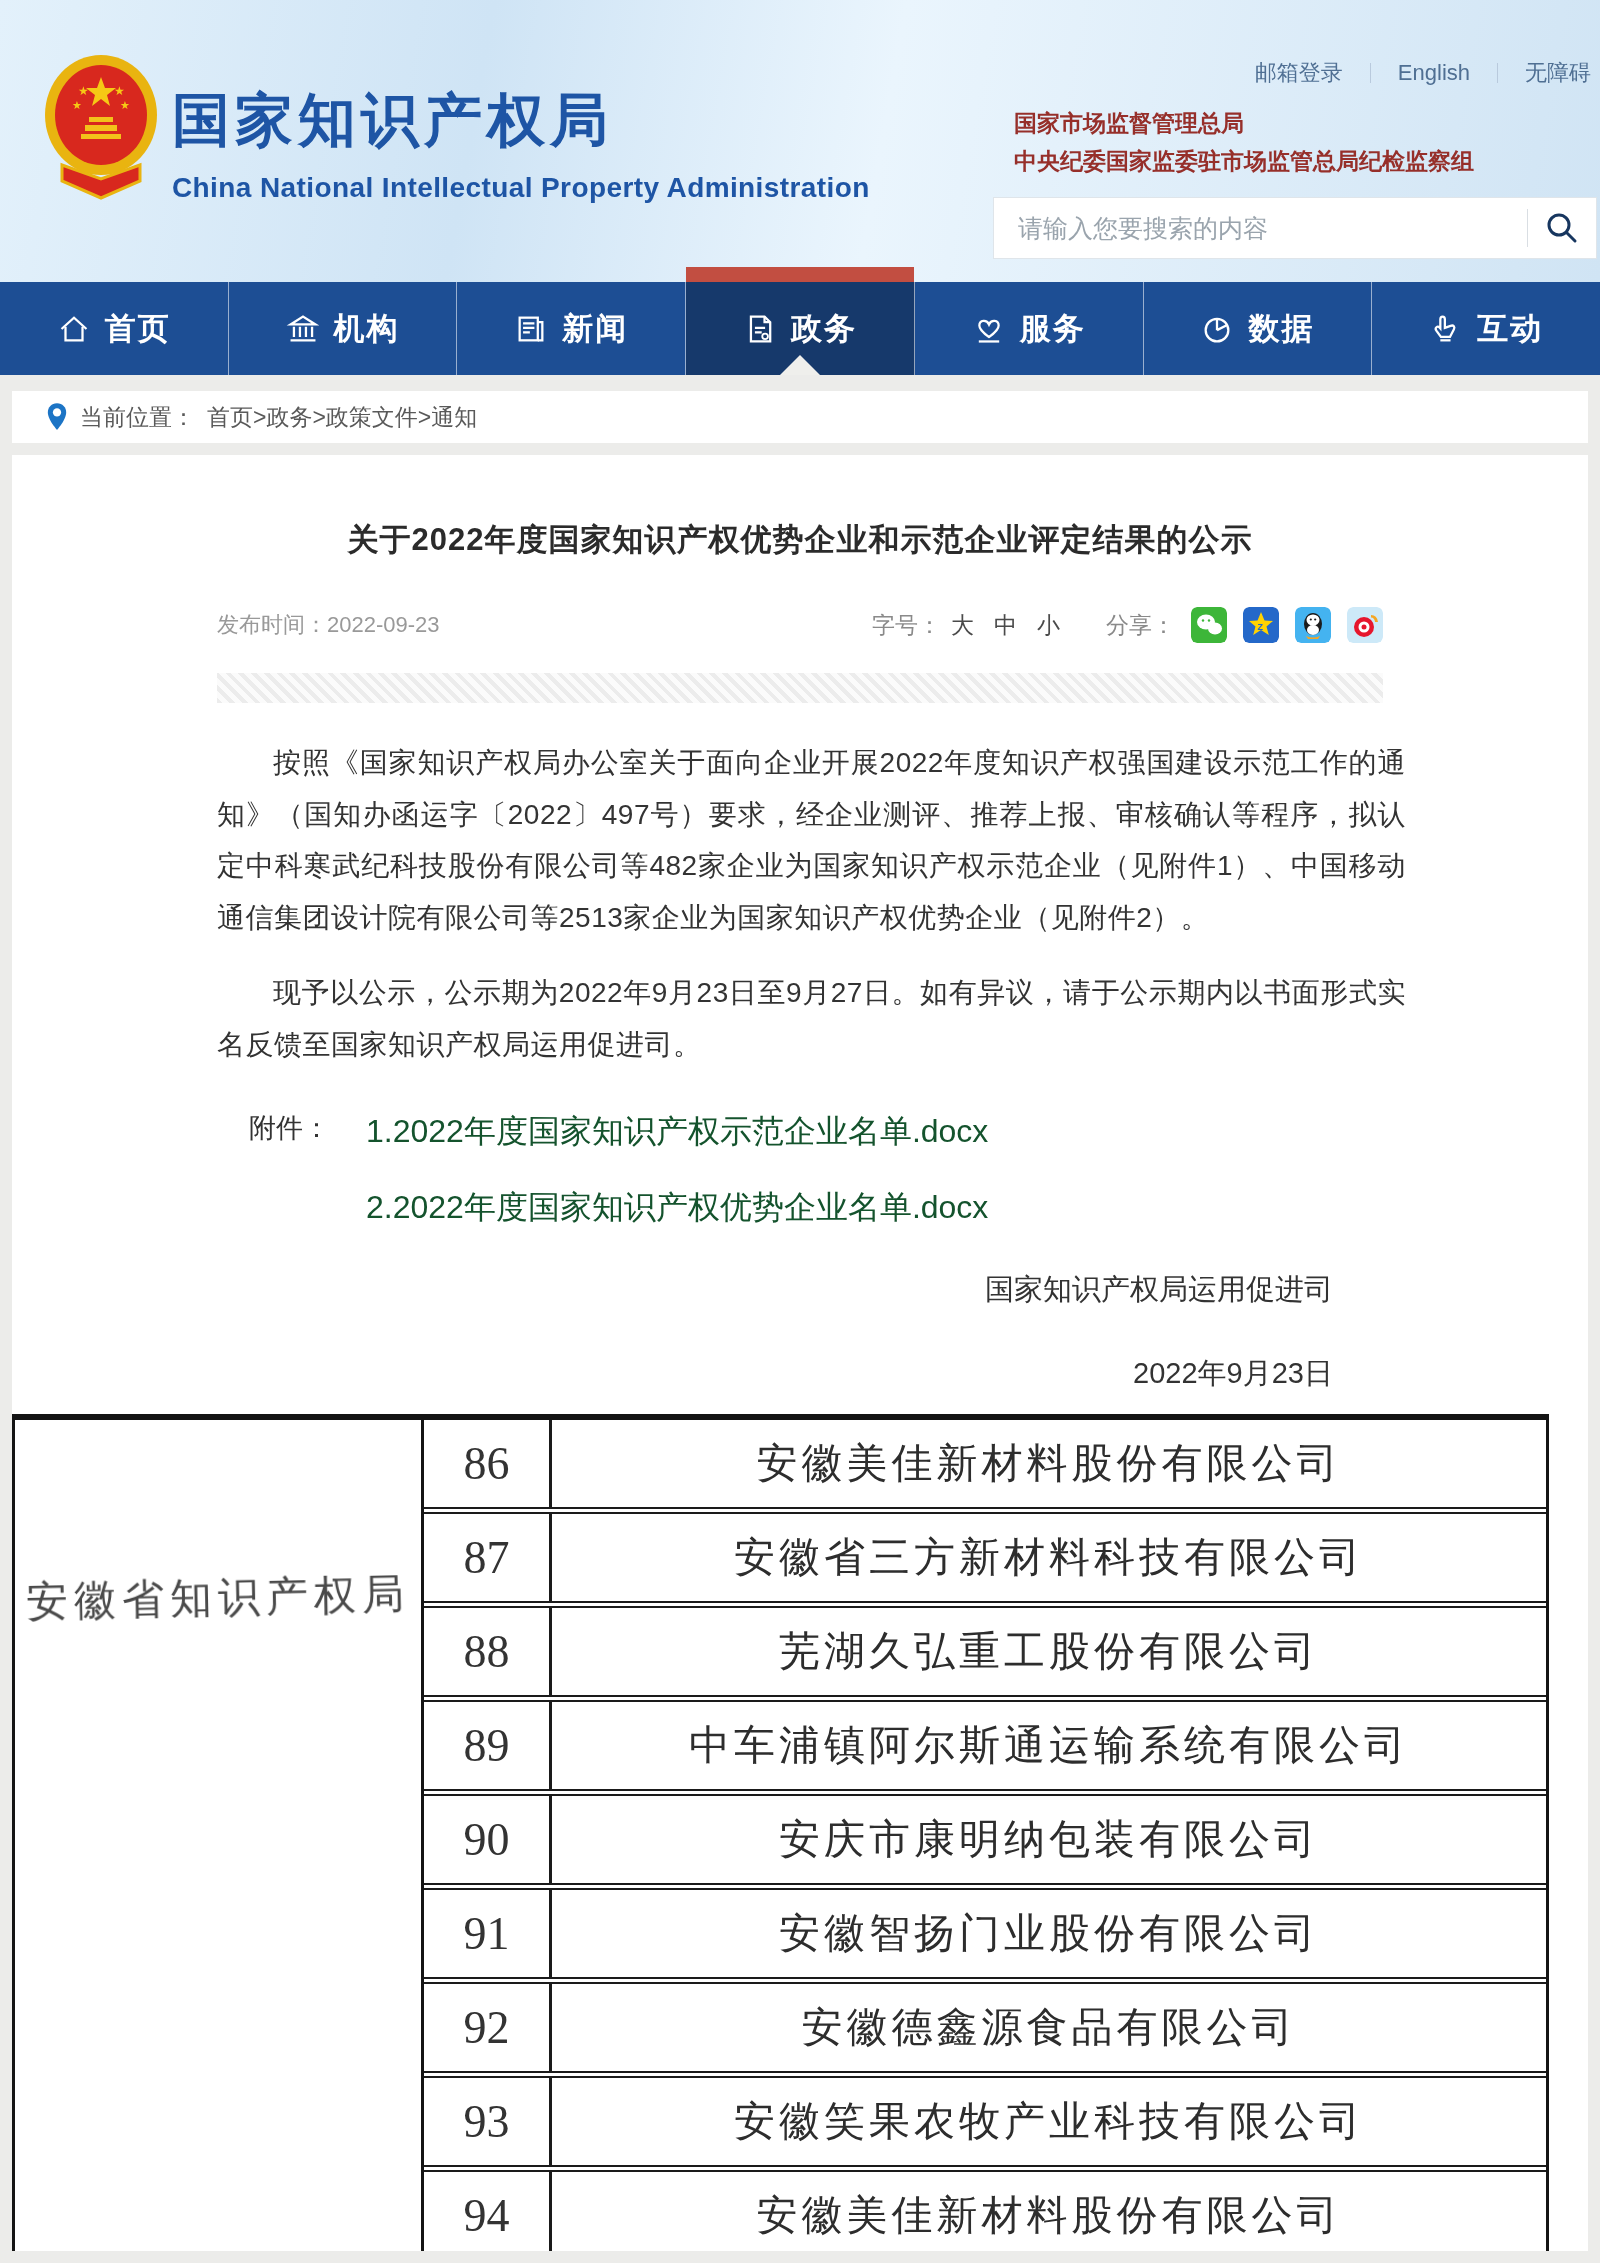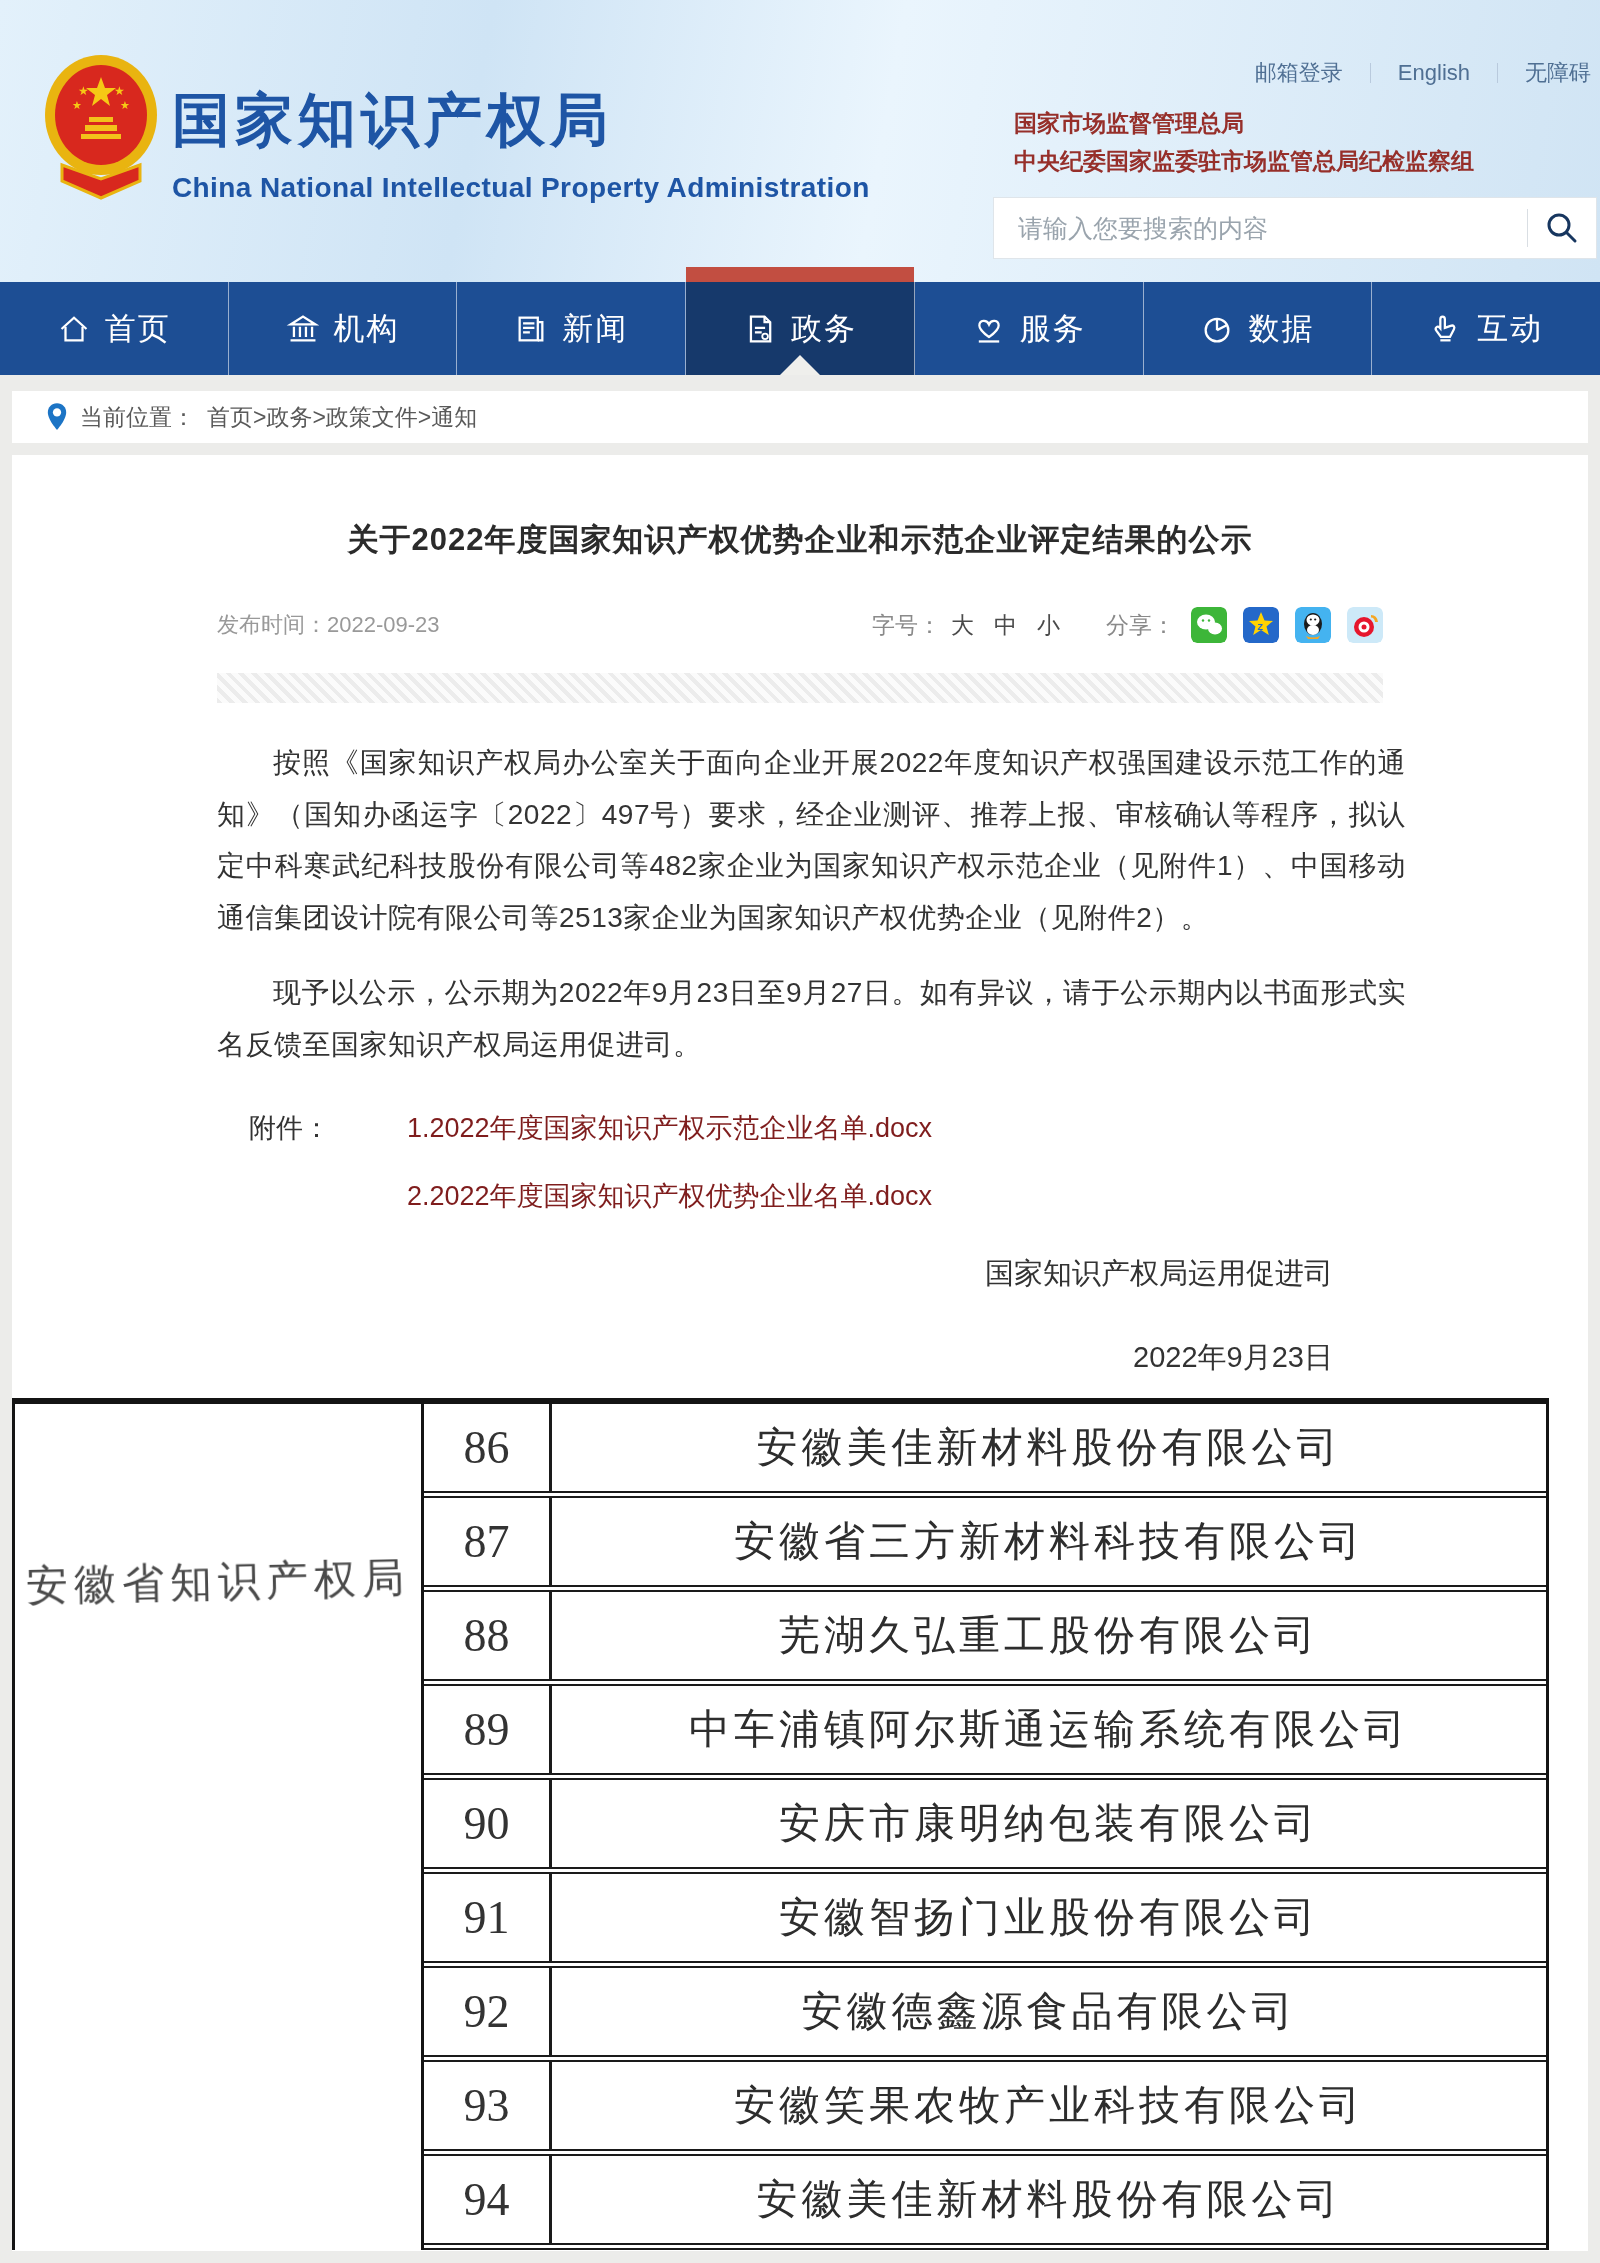--- a/index.html
+++ b/index.html
@@ -25,21 +25,21 @@
   .search input { flex:1; border:none; outline:none; font-size:25px; padding:0 24px; color:#ec4899;
     font-family:inherit; background:transparent; }
   .search input::placeholder { color:#9aa4ad; }
   .search-divider { width:1px; height:38px; background:#d9dee3; }
   .search-btn { width:68px; height:100%; display:flex; align-items:center; justify-content:center;
     background:none; border:none; cursor:pointer; }
 
   
   .nav { display:flex; height:93px; background:#1d4e94; position:relative; }
   .nav-item { flex:1; display:flex; align-items:center; justify-content:center; gap:14px;
-    color:#fff; font-size:31px; font-weight:normal; text-decoration:none; position:relative;
+    color:#fff; font-size:31px; font-weight:bold; text-decoration:none; position:relative;
     border-right:1px solid rgba(255,255,255,.55); letter-spacing:2px; }
   .nav-item:last-child { border-right:none; }
   .nav-item.active { background:#16396b; }
   .nav-item.active::before { content:''; position:absolute; top:-15px; left:0; right:0;
     height:15px; background:#c24e41; }
   .nav-item.active::after { content:''; position:absolute; bottom:0; left:50%; margin-left:-20px;
     width:0; height:0; border-left:20px solid transparent; border-right:20px solid transparent;
     border-bottom:20px solid #efefec; }
   .nav-icon { width:34px; height:34px; }
 
@@ -59,21 +59,21 @@
   .fsize-link { color:#4a4a4a; text-decoration:none; margin:0 10px; }
   .share-label { margin-left:36px; }
   .sicon { width:36px; height:36px; margin-left:16px; border-radius:6px; cursor:pointer; }
   .hatch { margin:30px 205px 0; height:30px;
     background:repeating-linear-gradient(45deg,#ececec 0 4px,#fbfbfb 4px 9px); }
   .para { margin:34px 182px 0 205px; font-size:28px; line-height:1.84; color:#333;
     text-indent:2em; text-align:justify; letter-spacing:0.5px; }
   .para + .para { margin-top:24px; }
   .attach { margin:40px 0 0 237px; display:flex; align-items:flex-start; font-size:27px; color:#333; }
   .attach-label { white-space:nowrap; margin-right:36px; }
-  .attach-files a { display:block; color:#7f1d1d; text-decoration:none; font-size:27px;margin-left:41px; }
+  .attach-files a { display:block; color:#14532d; text-decoration:none; font-size:32px; }
   .attach-files a + a { margin-top:32px; }
   .sign { text-align:right; padding-right:255px; font-size:29px; color:#333; margin-top:40px; }
   .sign-date { margin-top:44px; }
 
   
   .scan-table { margin:20px 0 0 0; width:1537px; display:flex;
     border-top:6px solid #141414; font-family:"Liberation Serif","DejaVu Serif",serif;
     background:#fff; }
   .scan-left { width:412px; border-left:3px solid #141414; border-right:3px solid #141414;
     padding-top:150px; text-align:center; }

